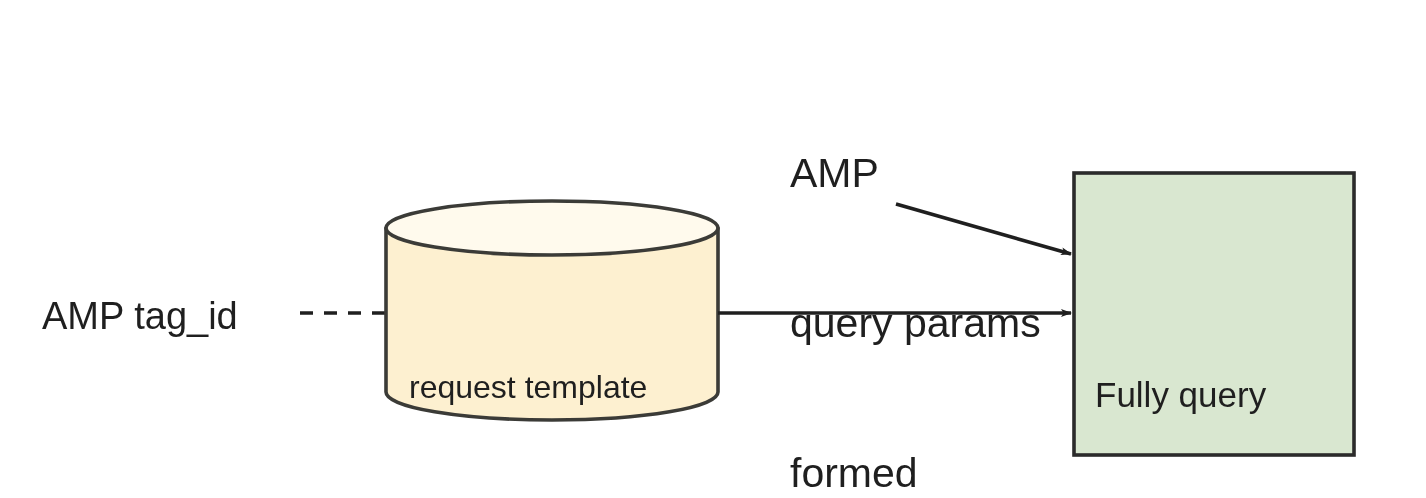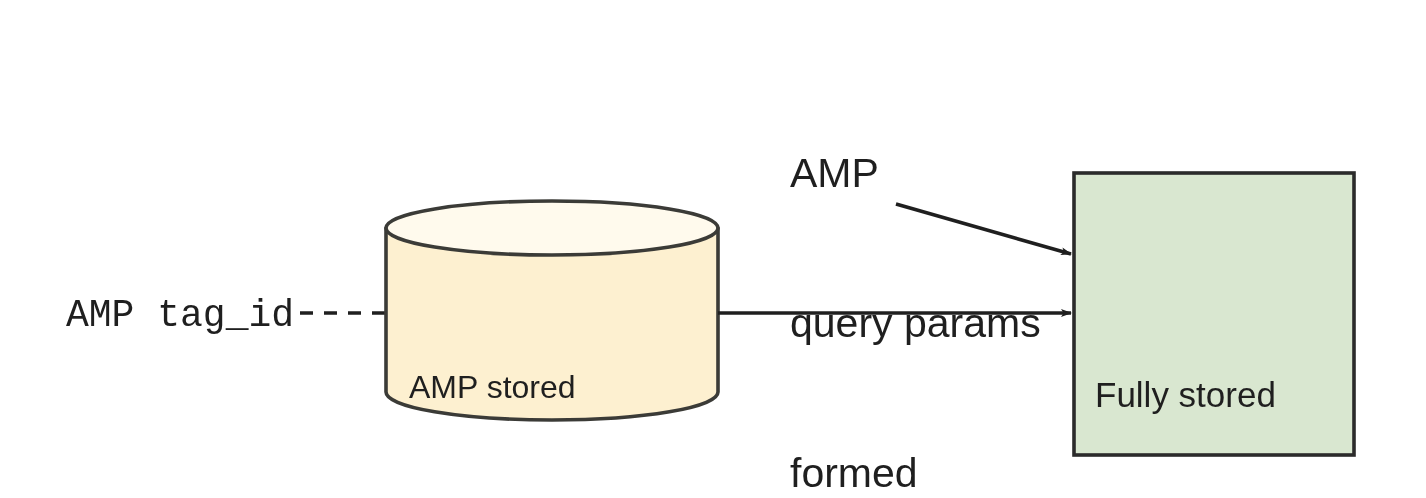--- a/index.html
+++ b/index.html
@@ -24,24 +24,23 @@
     width: 1426px;
     height: 498px;
   }
   .label {
     position: absolute;
     color: #1f1f1f;
     line-height: 1.18;
     white-space: pre;
   }
   #label-tag-id {
-    left: 66px;
+    left: 42px;
     top: 294px;
     font-size: 38px;
-    font-family: Liberation Mono, monospace;
   }
   #label-qs-params {
     left: 790px;
     top: 48px;
     width: 216px;
     font-size: 41px;
     line-height: 1.22;
   }
   #label-cylinder-text {
     left: 409px;
@@ -87,22 +86,21 @@
 
   <div class="label" id="label-tag-id">AMP tag_id</div>
 
   <div class="label" id="label-qs-params">
     <div>AMP</div>
     <div>query params</div>
     <div>formed</div>
   </div>
 
   <div class="label" id="label-cylinder-text">
-    <div>AMP stored</div>
     <div>request template</div>
   </div>
 
   <div class="label" id="label-ortb-text">
-    <div>Fully stored</div>
+    <div>Fully query</div>
     
   </div>
 
 </div>
 
 </body></html>

